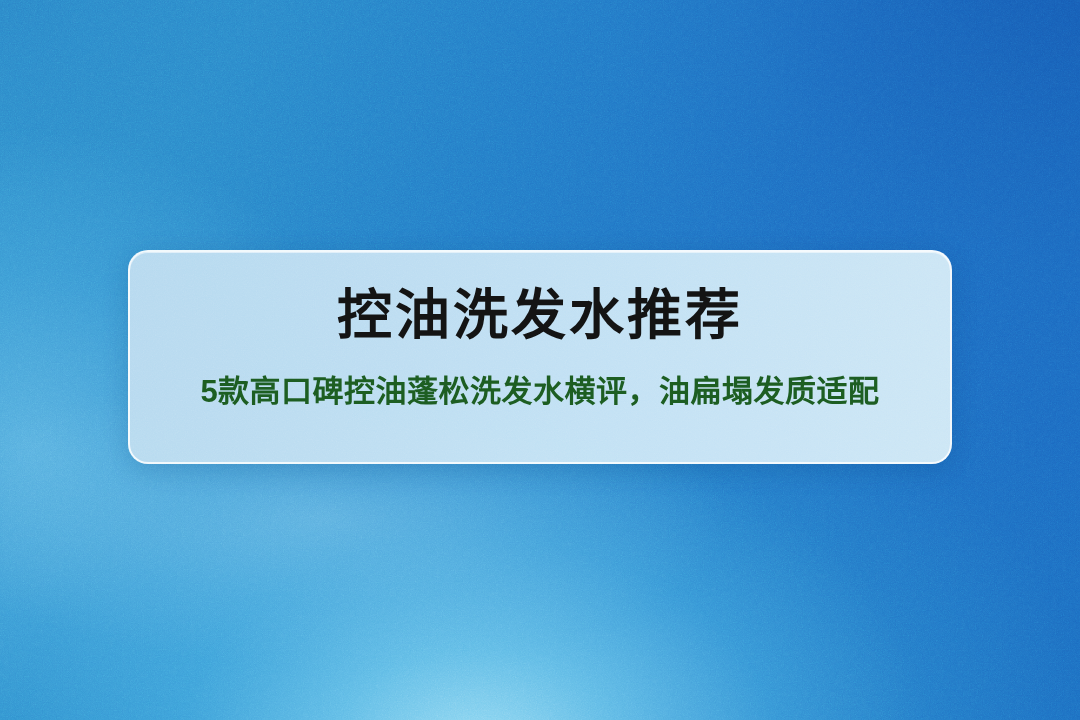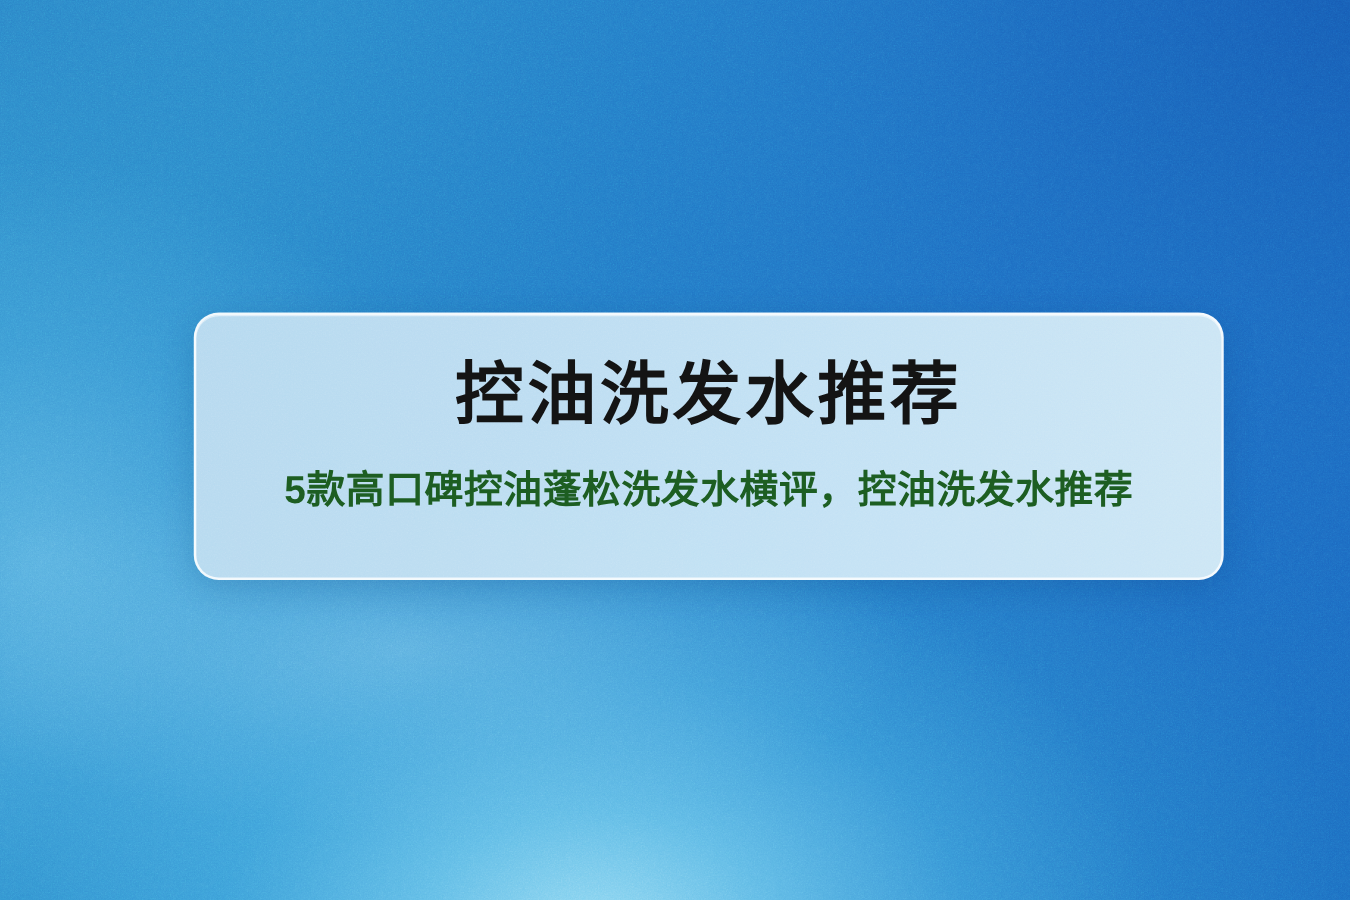--- a/index.html
+++ b/index.html
@@ -125,21 +125,20 @@
         rgba(205, 231, 246, 0.97) 82%,
         rgba(210, 234, 247, 0.97) 100%);
     box-shadow:
       0 6px 26px rgba(12, 62, 120, 0.20),
       inset 0 1px 0 rgba(255, 255, 255, 0.55);
     display: flex;
     flex-direction: column;
     align-items: center;
     justify-content: flex-start;
     overflow: hidden;
-    margin-left: 27px;
   }
 
   
   #headline-card::after {
     content: "";
     position: absolute;
     inset: 0;
     opacity: 0.22;
     mix-blend-mode: overlay;
     pointer-events: none;
@@ -209,17 +208,17 @@
     <svg style="position:absolute;inset:0;opacity:0.20;mix-blend-mode:overlay;pointer-events:none;" width="824" height="214" viewBox="0 0 824 214" preserveAspectRatio="none" xmlns="http://www.w3.org/2000/svg">
       <filter id="cardGrain" x="0" y="0" width="100%" height="100%">
         <feTurbulence type="fractalNoise" baseFrequency="0.9" numOctaves="3" seed="8" stitchTiles="stitch"></feTurbulence>
         <feColorMatrix type="saturate" values="0"></feColorMatrix>
       </filter>
       <rect width="824" height="214" filter="url(#cardGrain)"></rect>
     </svg>
 
     <div id="poster-title">控油洗发水推荐</div>
 
-    <div id="poster-subtitle">5款高口碑控油蓬松洗发水横评，控油洗发水推荐</div>
+    <div id="poster-subtitle">5款高口碑控油蓬松洗发水横评，油扁塌发质适配</div>
 
   </div>
 
 </div>
 
 </body></html>

